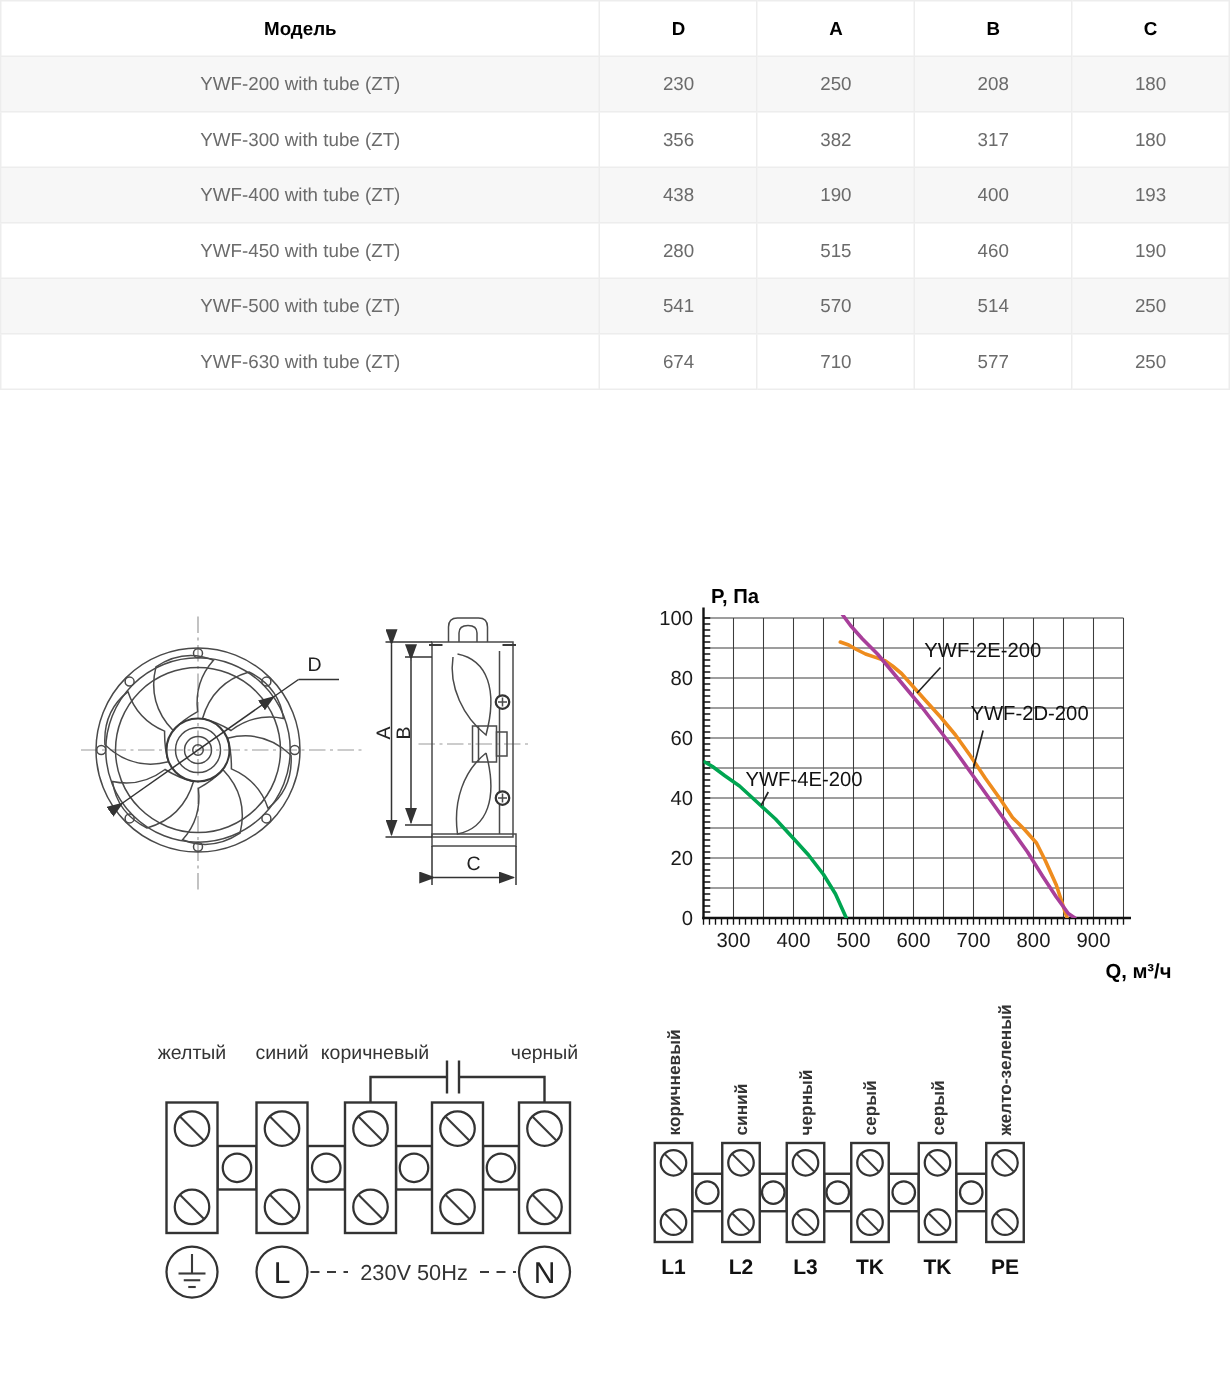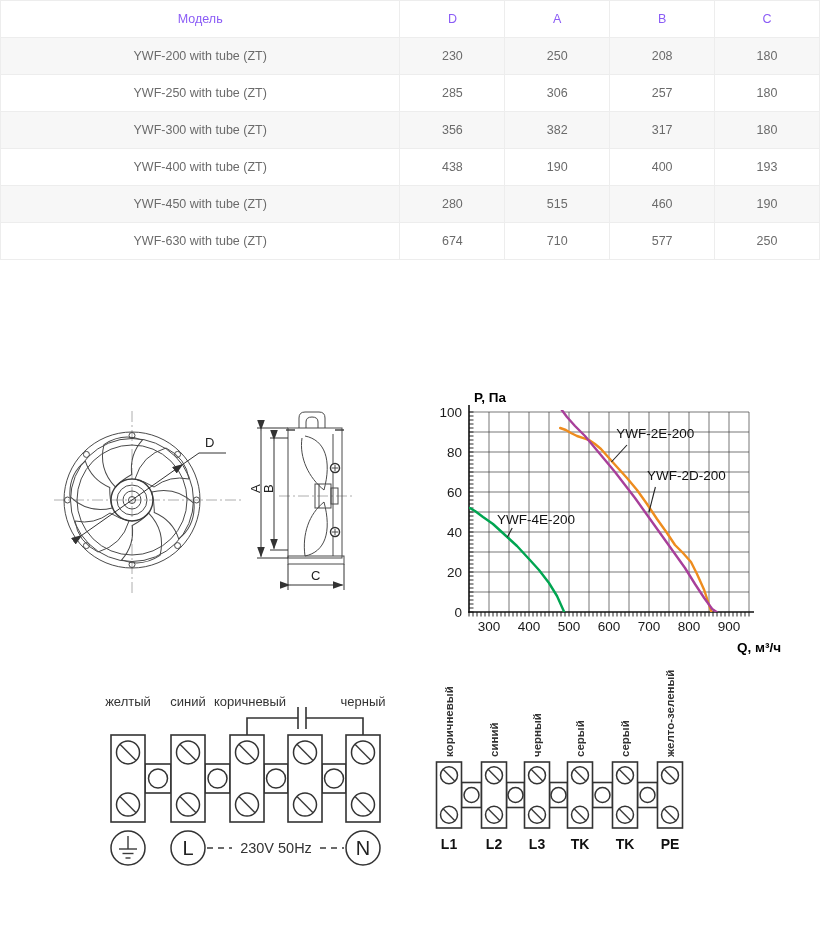--- a/index.html
+++ b/index.html
@@ -4,21 +4,21 @@
 <style>
   * { margin:0; padding:0; box-sizing:border-box; }
   body { background:#fff; font-family:"Liberation Sans", sans-serif; }
   #page { position:relative; width:820px; height:925px; background:#fff; overflow:hidden; }
 
   
   .spec-table { position:absolute; top:0; left:0; width:820px; border-collapse:collapse;
                 font-size:12.5px; color:#6b6b6b; }
   .spec-table th, .spec-table td { border:1px solid #ededed; height:37px;
                 text-align:center; vertical-align:middle; font-weight:normal; padding:0 6px; }
-  .spec-table thead th { background:#fff; color:#8b5cf6; }
+  .spec-table thead th { background:#fff; color:#000000;font-weight:bold; }
   .spec-table tbody tr:nth-child(odd) { background:#f7f7f7; }
   .spec-table tbody tr:nth-child(even) { background:#ffffff; }
 
   
   .abs { position:absolute; }
   svg text { font-family:"Liberation Sans", sans-serif; }
   .cl { stroke:#9a9a9a; stroke-width:0.8; stroke-dasharray:11 3 2 3; fill:none; }
   .ln { stroke:#4a4a4a; stroke-width:1; fill:none; }
   .ln2 { stroke:#3a3a3a; stroke-width:1.4; fill:none; }
   .dim { stroke:#333; stroke-width:1; fill:none; }
@@ -64,46 +64,46 @@
     </thead>
     <tbody>
         <tr>
           <td>YWF-200 with tube (ZT)</td>
           <td>230</td>
           <td>250</td>
           <td>208</td>
           <td>180</td>
         </tr>
         <tr>
-          <td>YWF-250 with tube (ZT)</td>
-          <td>285</td>
-          <td>306</td>
-          <td>257</td>
-          <td>180</td>
-        </tr>
-        <tr>
           <td>YWF-300 with tube (ZT)</td>
           <td>356</td>
           <td>382</td>
           <td>317</td>
           <td>180</td>
         </tr>
         <tr>
           <td>YWF-400 with tube (ZT)</td>
           <td>438</td>
           <td>190</td>
           <td>400</td>
           <td>193</td>
         </tr>
         <tr>
           <td>YWF-450 with tube (ZT)</td>
           <td>280</td>
           <td>515</td>
           <td>460</td>
           <td>190</td>
+        </tr>
+        <tr>
+          <td>YWF-500 with tube (ZT)</td>
+          <td>541</td>
+          <td>570</td>
+          <td>514</td>
+          <td>250</td>
         </tr>
         <tr>
           <td>YWF-630 with tube (ZT)</td>
           <td>674</td>
           <td>710</td>
           <td>577</td>
           <td>250</td>
         </tr>
       </tbody>
   </table>

